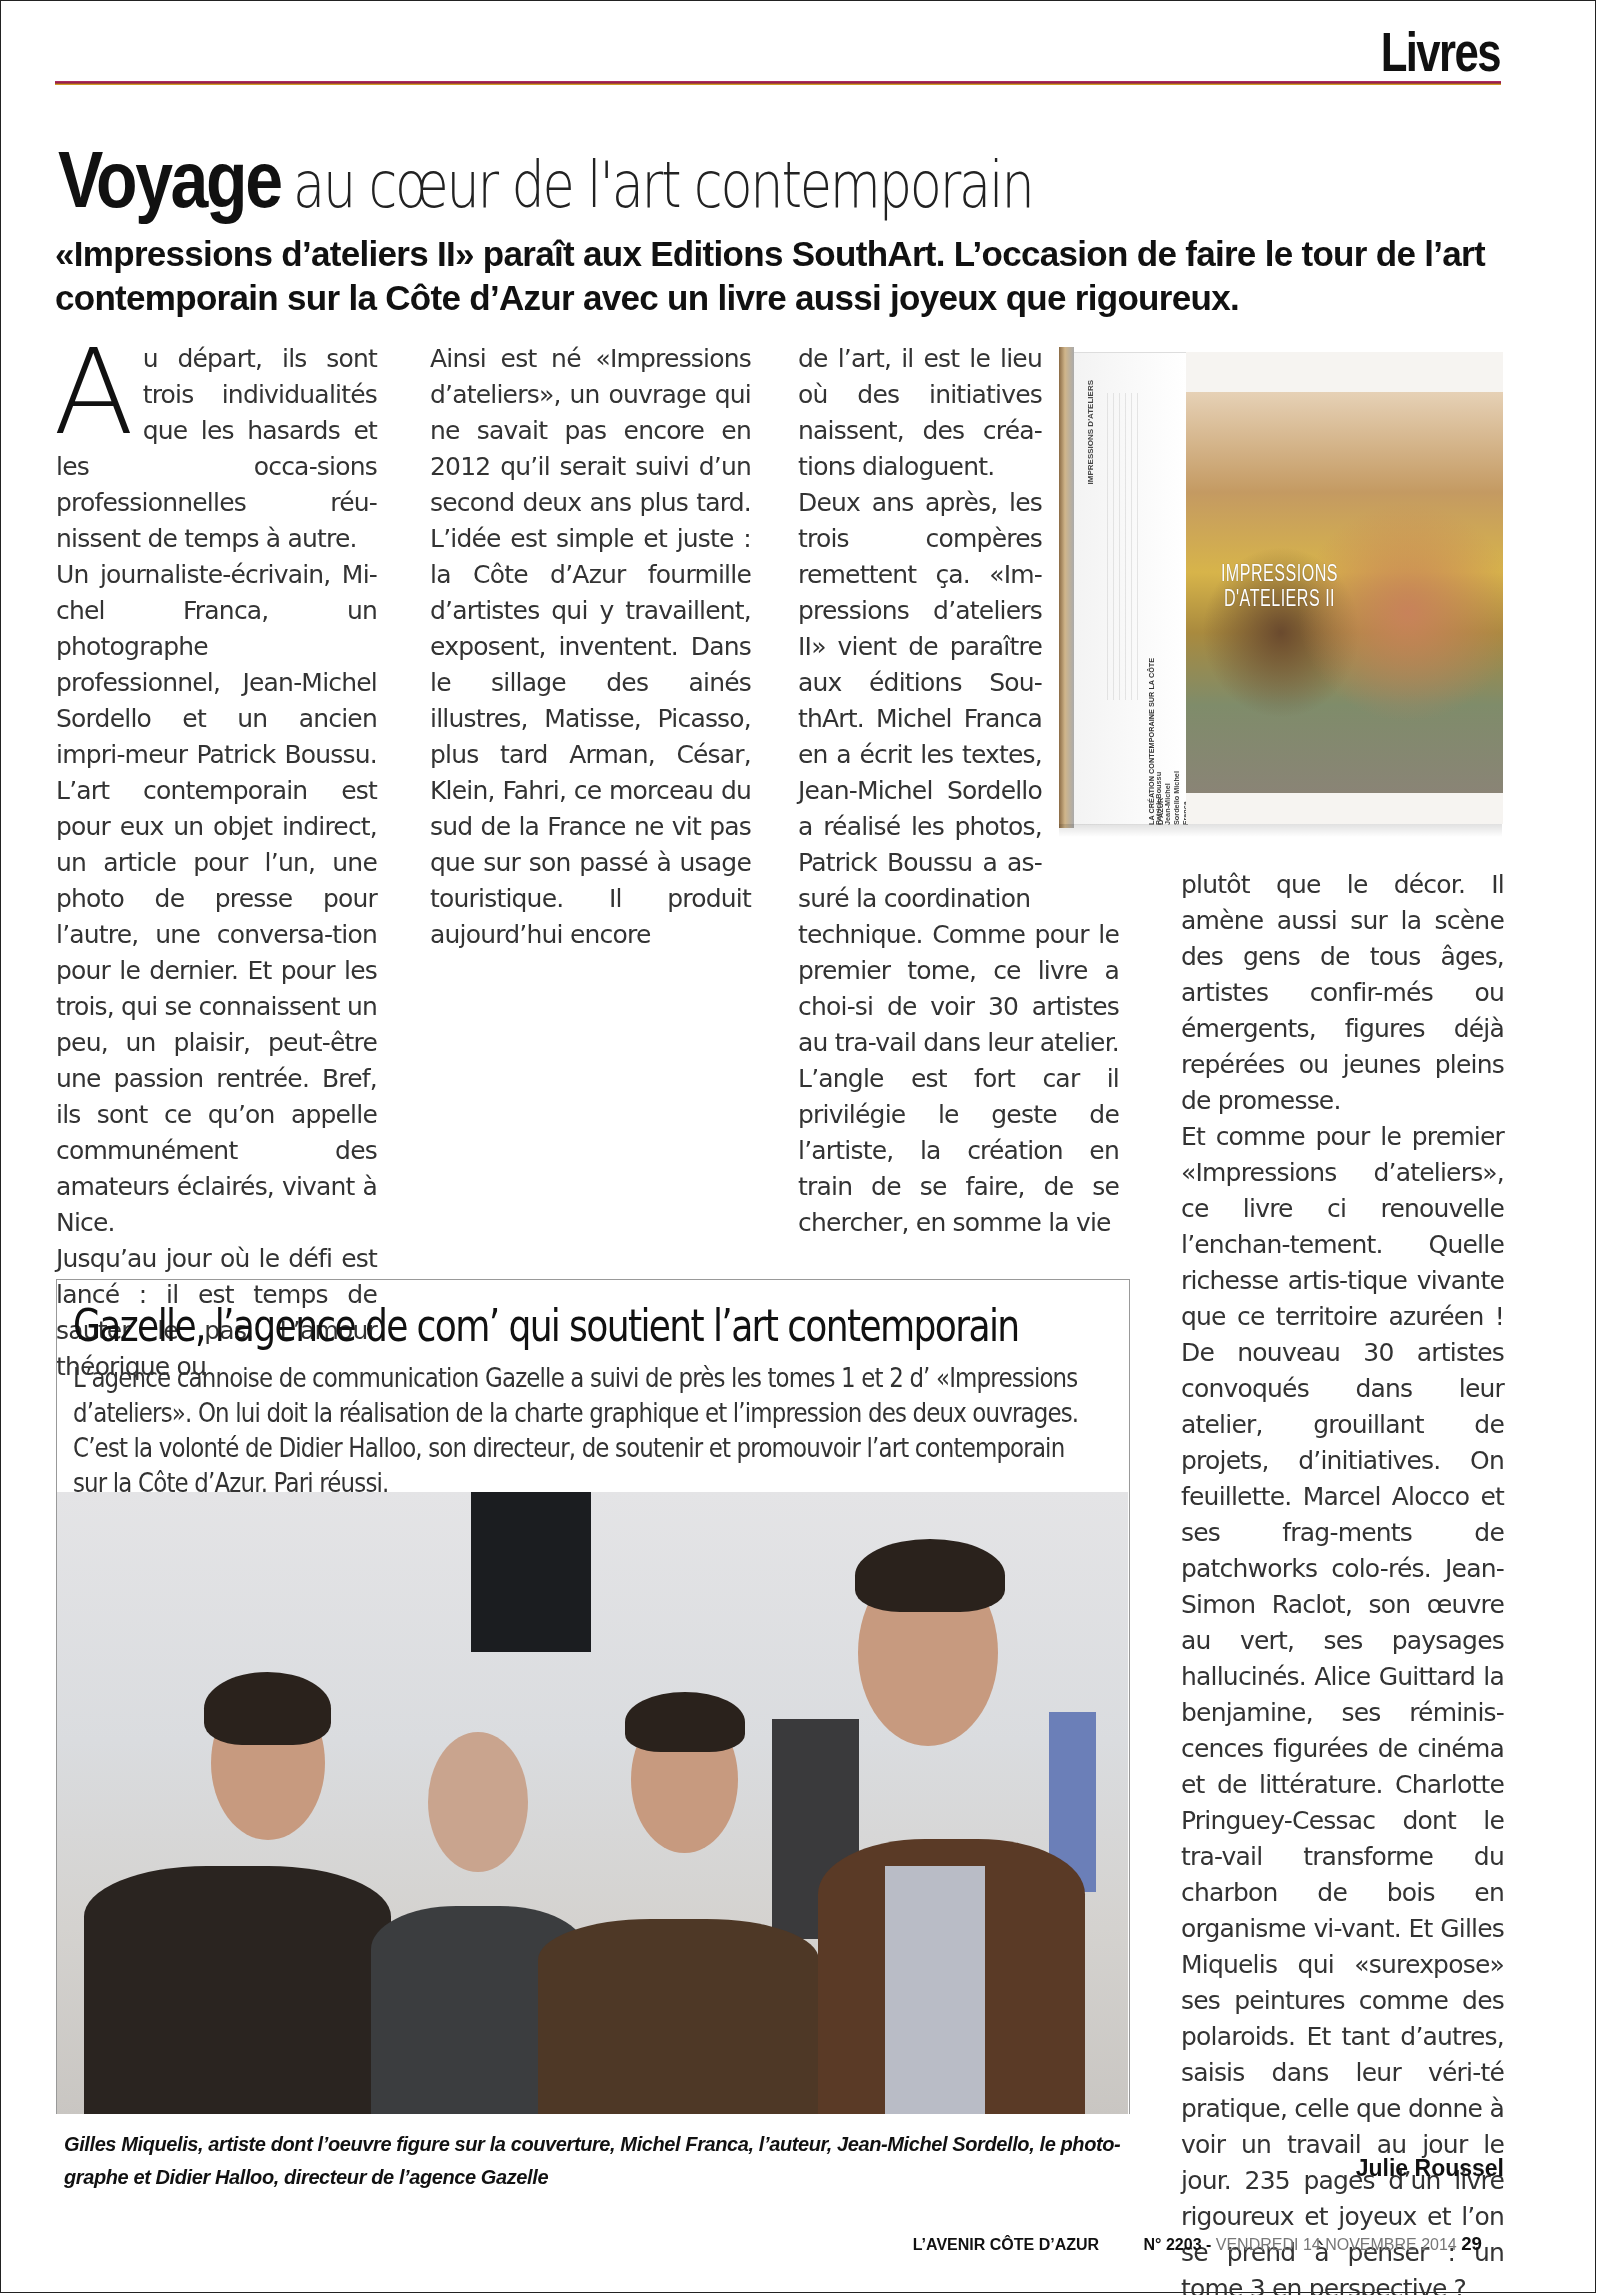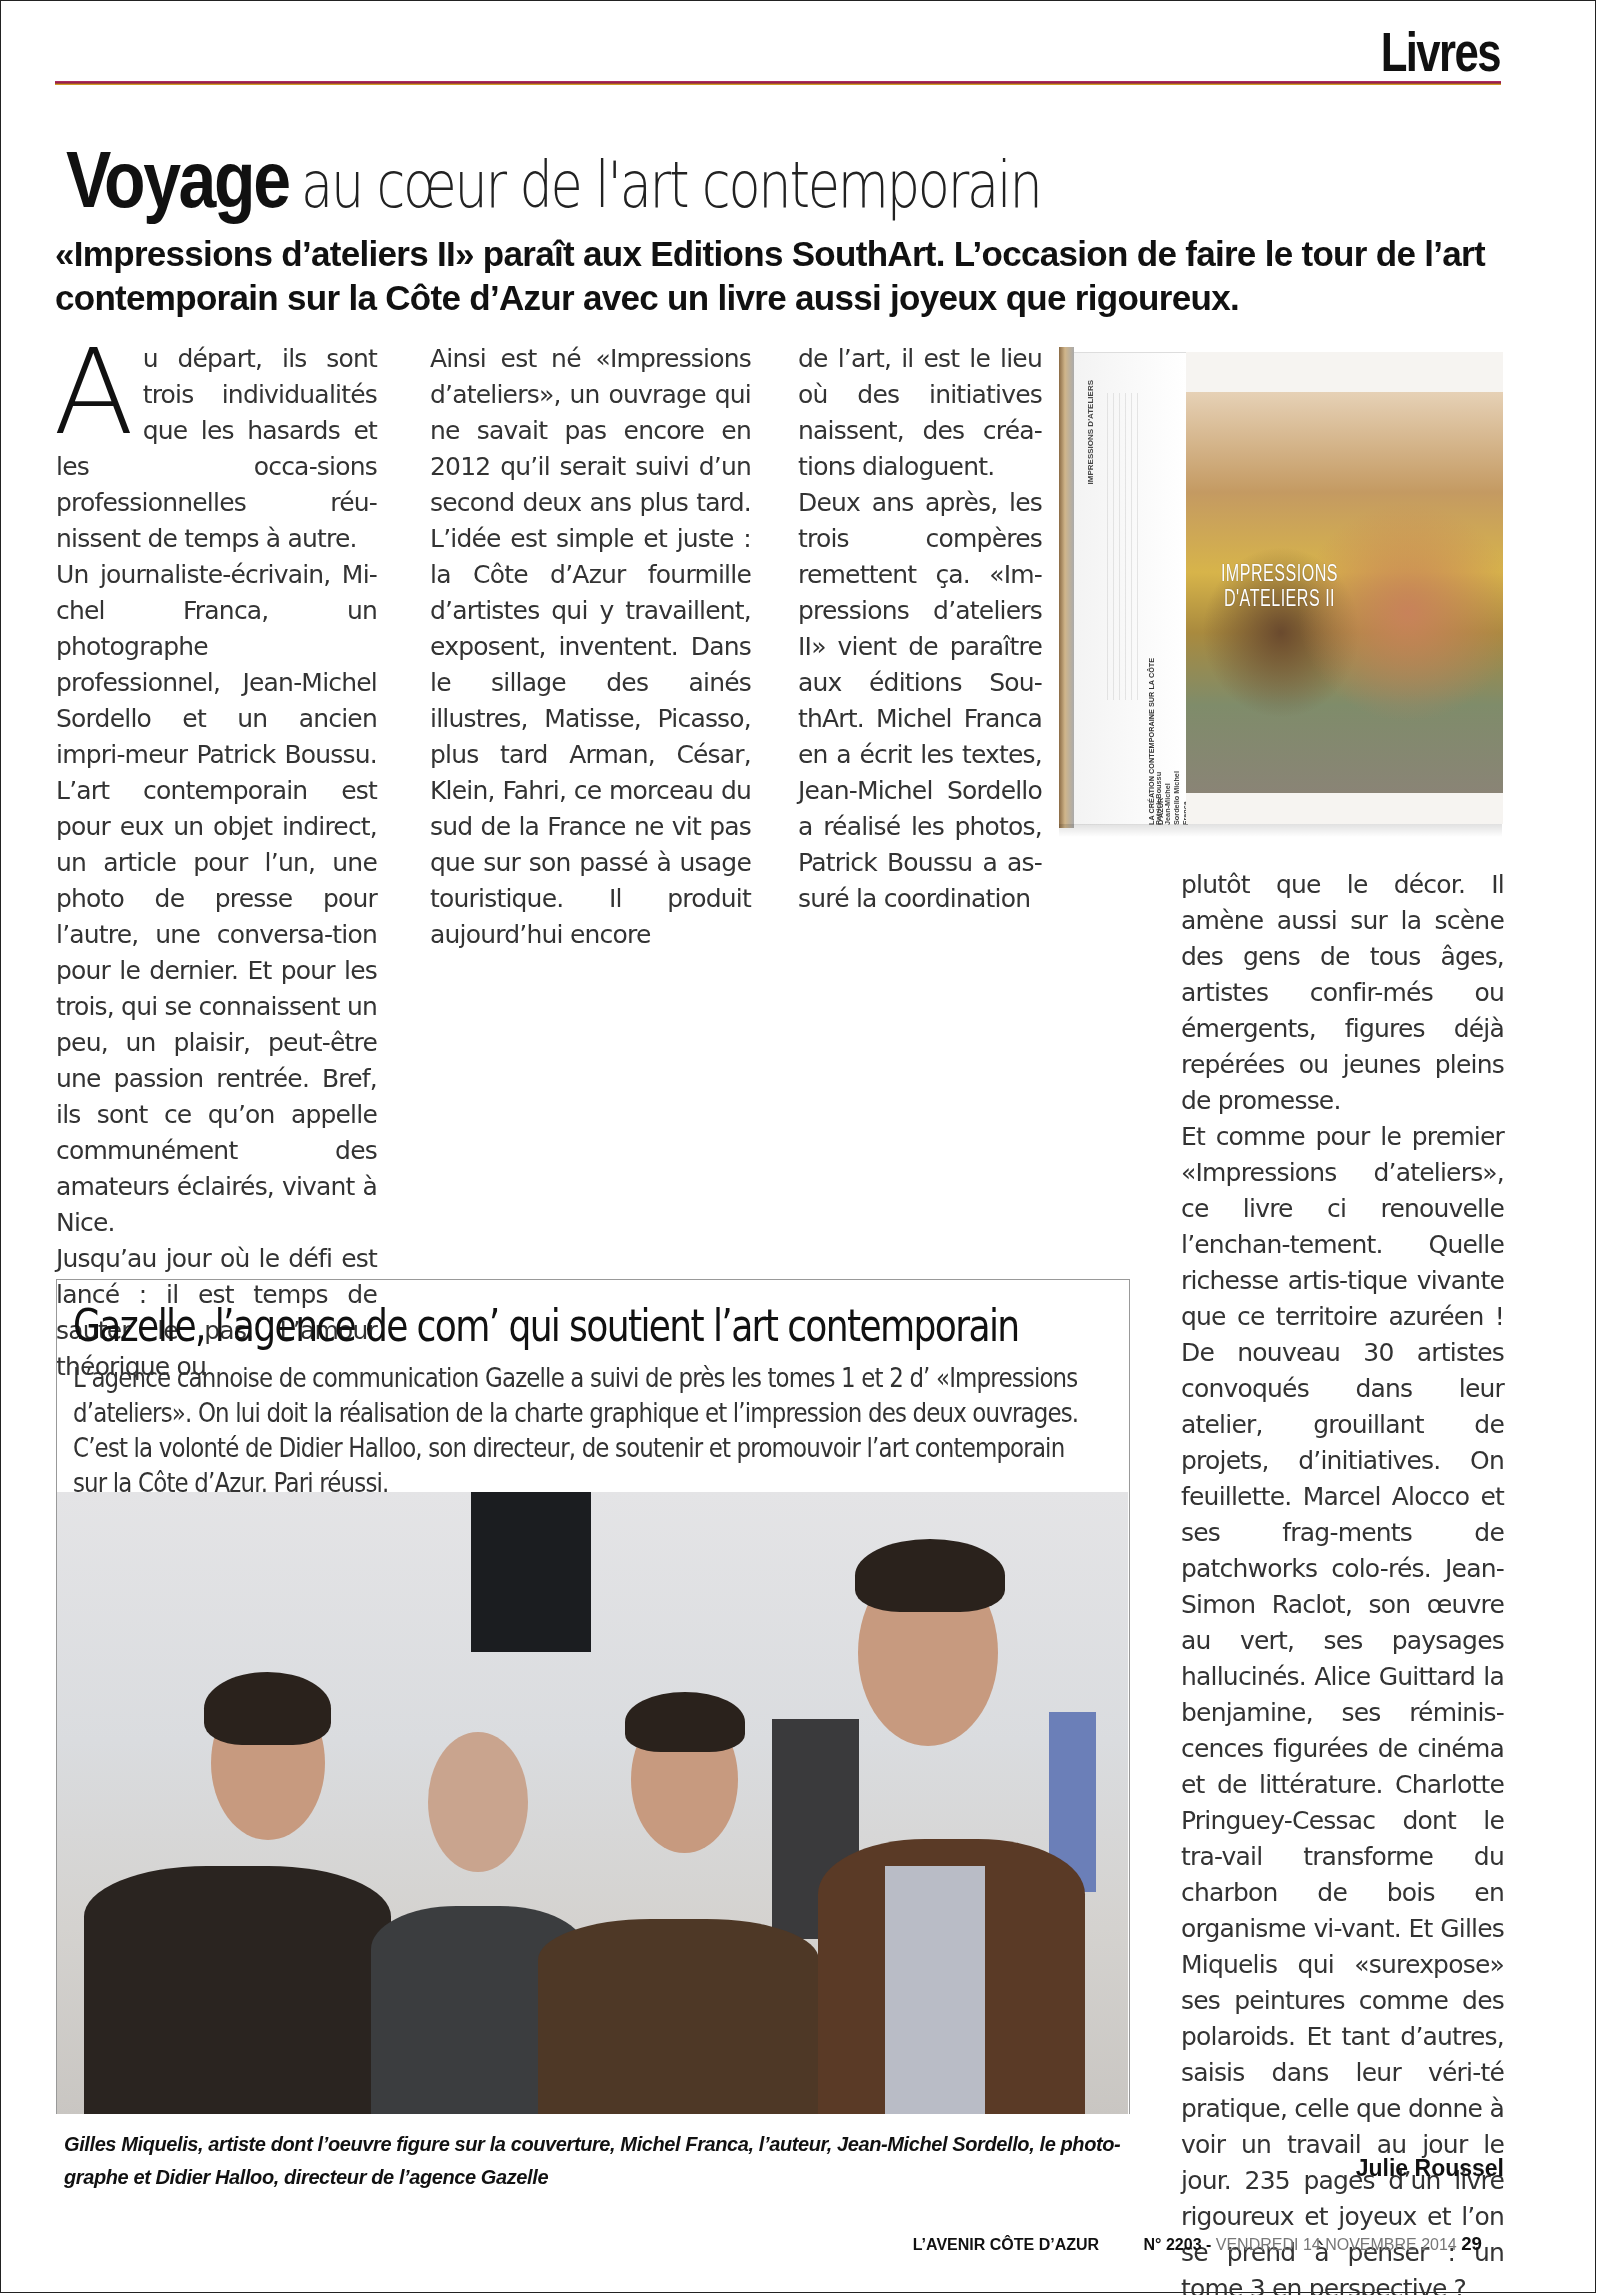--- a/index.html
+++ b/index.html
@@ -1,20 +1,20 @@
 <!DOCTYPE html>
 <html style="font-size:10.7px"><head>
 <meta charset="utf-8">
 <style>
   html, body { margin: 0; padding: 0; background: #ffffff; }
   body { width: 1598px; height: 2295px; position: relative; overflow: hidden; font-family: "DejaVu Sans", sans-serif; color: #2a2a2a; }
   .page-frame { position: absolute; left: 0; top: 0; width: 1596px; height: 2293px; border: 1.3px solid #222; box-sizing: border-box; }
   .section-title { position: absolute; right: 98px; top: 18.7px; font-family: "Liberation Sans", sans-serif; font-weight: 700; font-size: 56px; letter-spacing: -2px; transform: scaleX(0.78); transform-origin: right top; color: #111; }
   .rule { position: absolute; left: 55px; top: 81px; width: 1446px; height: 4px; background: linear-gradient(to bottom, #b5306d 0%, #8e1d3c 50%, #e6c51e 100%); }
-  .headline { position: absolute; left: 66px; top: 134px; white-space: nowrap; color: #111; }
+  .headline { position: absolute; left: 58px; top: 134px; white-space: nowrap; color: #111; }
   .headline .hl-bold { font-family: "Liberation Sans", sans-serif; font-weight: 700; font-size: 79px; letter-spacing: -2.7px; display: inline-block; transform: scaleX(0.86); transform-origin: left; margin-right: -27px; }
   .headline .hl-light { font-family: "DejaVu Sans", sans-serif; font-weight: 200; font-size: 64px; letter-spacing: -2.7px; display: inline-block; transform: scaleX(0.82); transform-origin: left; color: #222; }
   .standfirst { position: absolute; left: 55px; top: 232px; width: 1449px; font-family: "Liberation Sans", sans-serif; font-weight: 700; font-size: 35px; line-height: 44px; color: #111; letter-spacing: -0.7px; }
   .col { position: absolute; font-family: "DejaVu Sans", sans-serif; font-size: 25px; line-height: 36px; color: #333; text-align: justify; hyphens: manual; letter-spacing: -0.8px; }
   .col p { margin: 0; }
   .col1 { left: 56px; top: 341px; width: 321px; }
   .col2 { left: 430px; top: 341px; width: 321px; }
   .col3 { left: 798px; top: 341px; width: 321px; }
   .col4 { left: 1181px; top: 867px; width: 323px; }
   .dropcap { float: left; font-family: "DejaVu Sans", sans-serif; font-weight: 200; font-size: 118px; line-height: 94px; margin: 4px 9.4px 0 -2.7px; color: #111; }
@@ -72,20 +72,21 @@
 
 <div class="col col2">
   <p>Ainsi est né «Impressions d’ateliers», un ouvrage qui ne savait pas encore en 2012 qu’il serait suivi d’un second deux ans plus tard. L’idée est simple et juste : la Côte d’Azur fourmille d’artistes qui y travaillent, exposent, inventent. Dans le sillage des ainés illustres, Matisse, Picasso, plus tard Arman, César, Klein, Fahri, ce morceau du sud de la France ne vit pas que sur son passé à usage touristique. Il produit aujourd’hui encore</p>
 </div>
 
 <div class="col col3">
   <div class="wrap-short">
     <p>de l’art, il est le lieu où des initiatives naissent, des créa-tions dialoguent.</p>
     <p>Deux ans après, les trois compères remettent ça. «Im-pressions d’ateliers II» vient de paraître aux éditions Sou-thArt. Michel Franca en a écrit les textes, Jean-Michel Sordello a réalisé les photos, Patrick Boussu a as-suré la coordination</p>
   </div>
+  <p>technique. Comme pour le premier tome, ce livre a choi-si de voir 30 artistes au tra-vail dans leur atelier. L’angle est fort car il privilégie le geste de l’artiste, la création en train de se faire, de se chercher, en somme la vie</p>
 </div>
 
 <div class="book">
   <div class="book-spine"></div>
   <div class="book-back">
     <div class="book-spine-text">IMPRESSIONS D'ATELIERS</div>
     <div class="book-back-names"></div>
     <div class="book-back-sub">LA CRÉATION CONTEMPORAINE SUR LA CÔTE D'AZUR</div>
     <div class="book-authors">Patrick Boussu   Jean-Michel Sordello   Michel Franca</div>
   </div>

